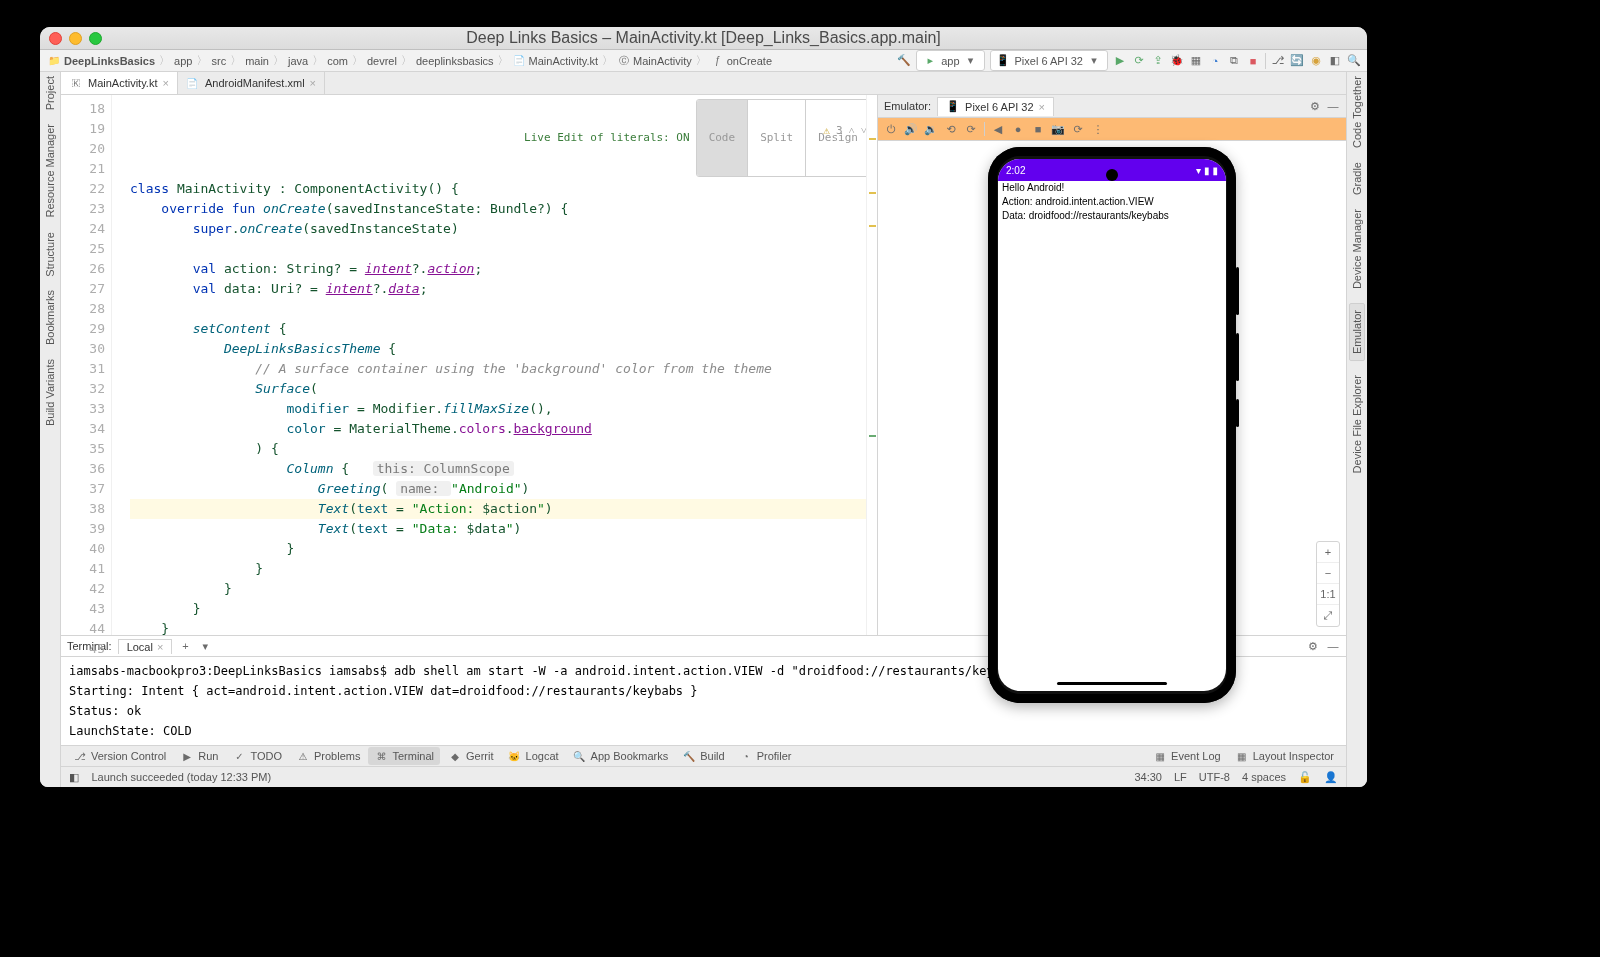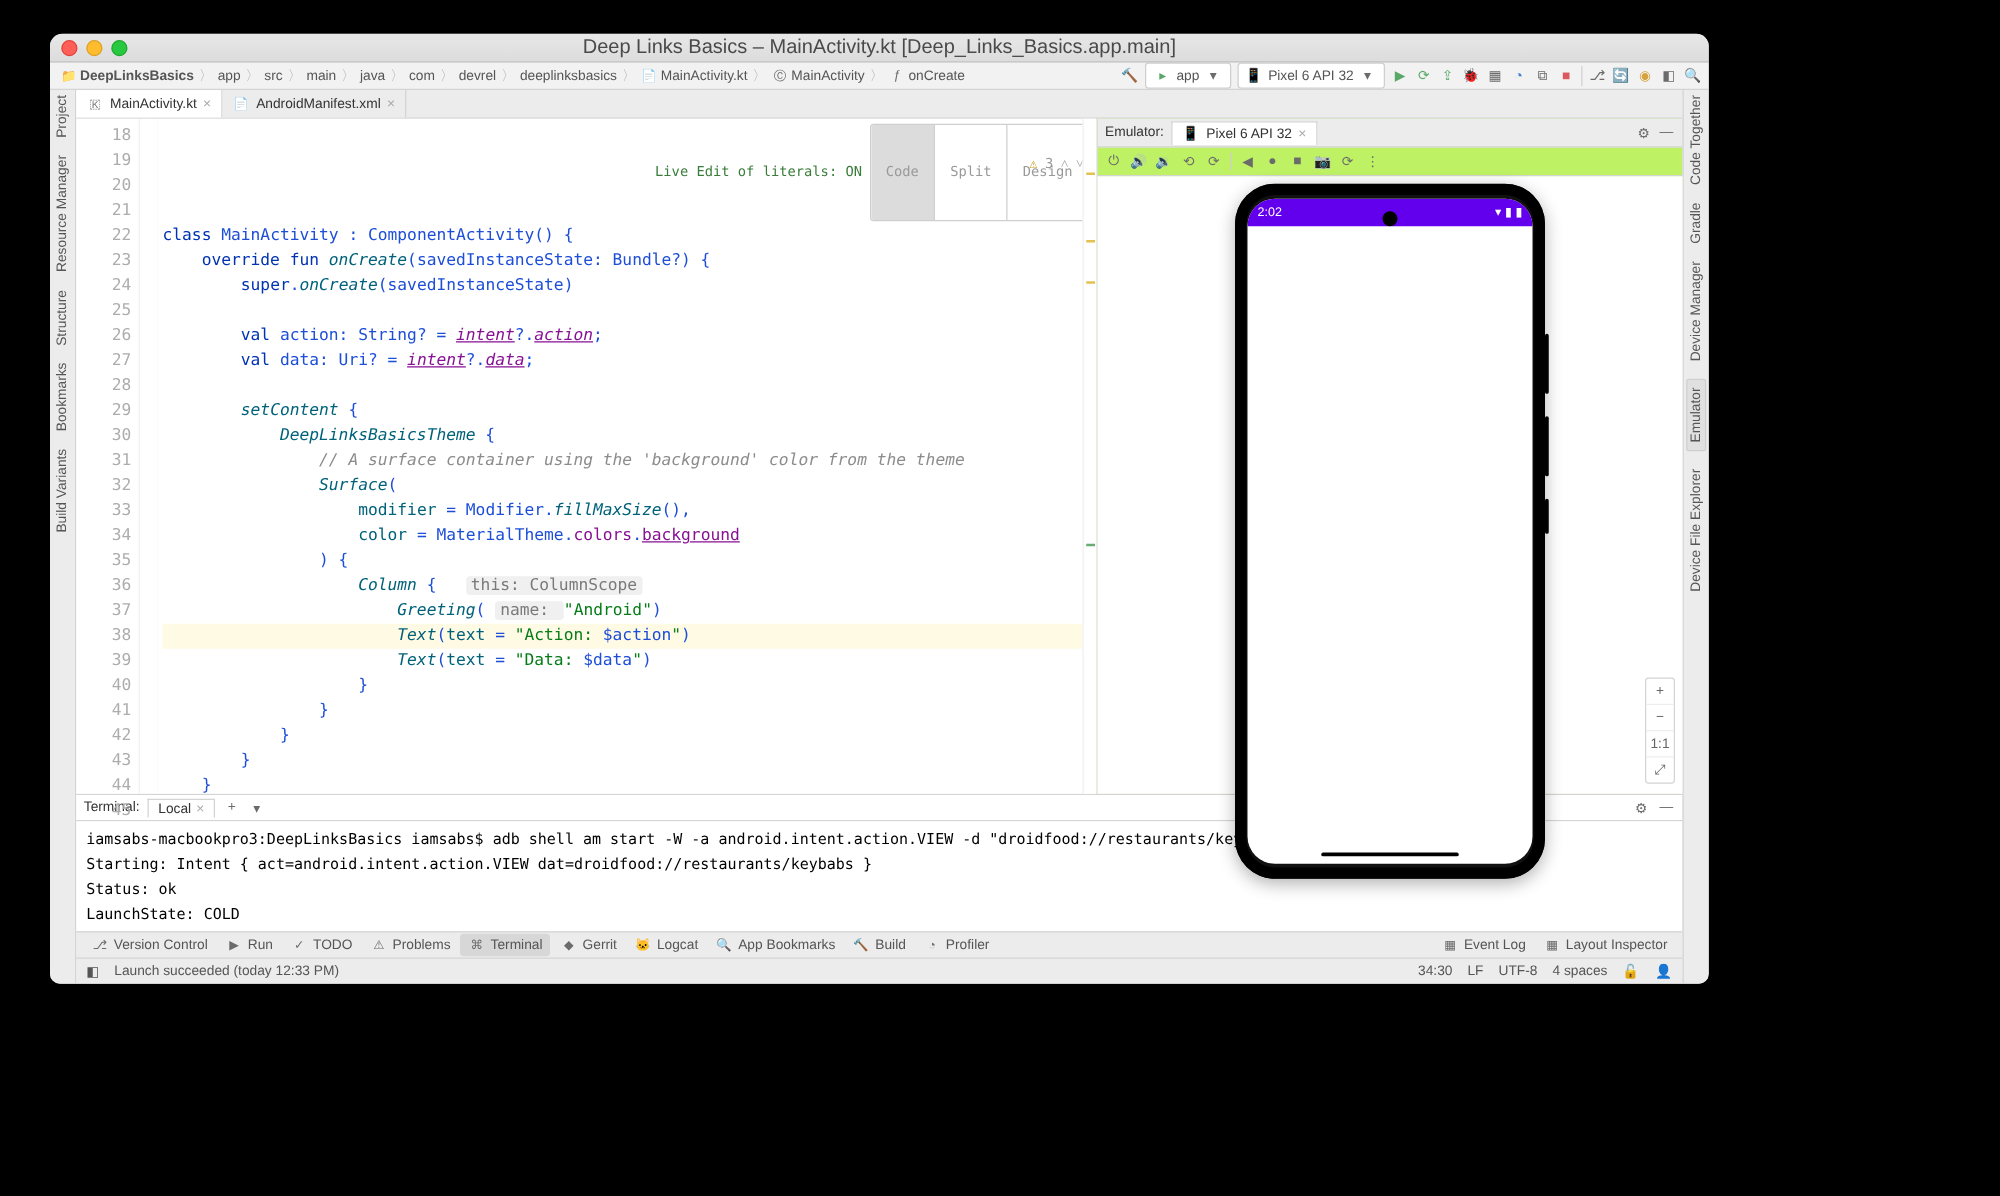--- a/index.html
+++ b/index.html
@@ -71,29 +71,29 @@
   .code{flex:1;background:var(--editorbg);font:13px/20px "Menlo","Consolas",monospace;padding:4px 0 0 4px;position:relative;overflow:hidden;white-space:pre;}
   .codeline{height:20px;}
   .hl{background:var(--highlight);}
   .kw{color:#0033b3;font-weight:500;}  
   .fn{color:#00627a;font-style:italic;}
   .fni{color:#00627a;font-style:italic;}
   .str{color:#067d17;}
   .param{color:#7a7a7a;background:#f0f0f0;border-radius:3px;padding:0 4px;font-style:normal;}
   .prop{color:#871094;font-style:italic;}
   .cm{color:#8c8c8c;font-style:italic;}
-  .nm{color:#1d4ed8;}
+  .nm{color:#14532d;}
   .pur{color:#871094;}
   .und{text-decoration:underline;}
   .inspectbar{position:absolute;top:4px;right:6px;font-size:11px;color:#999;display:flex;gap:6px;align-items:center;}
   .warn{color:#c9a227;}
   .editorstripe{position:absolute;right:0;top:0;bottom:0;width:10px;background:#fff;border-left:1px solid #f0f0f0;}
   .editorstripe i{position:absolute;right:1px;width:7px;height:2px;display:block;}
   
-  .emupane{width:468px;display:flex;flex-direction:column;background:#bef264;}
+  .emupane{width:468px;display:flex;flex-direction:column;background:#fdba74;}
   .emutabs{height:22px;border-bottom:1px solid var(--border);display:flex;align-items:center;background:#ececec;padding:0 6px;font-size:11px;gap:6px;}
   .emutab{background:#fff;border:1px solid var(--border);border-bottom:none;padding:2px 8px;display:flex;align-items:center;gap:5px;}
   .emutools{margin-left:auto;display:flex;gap:4px;}
   .emutoolbar{height:22px;border-bottom:1px solid var(--border);display:flex;align-items:center;gap:6px;padding:0 6px;font-size:11px;color:#555;}
   .emusurface{flex:1;position:relative;background:#fff;}
   .phone{position:absolute;left:50%;top:6px;transform:translateX(-50%);width:248px;height:556px;border-radius:32px;background:#111;box-shadow:0 4px 14px rgba(0,0,0,.3), inset 0 0 0 9px #000;}
   .screen{position:absolute;left:10px;right:10px;top:12px;bottom:12px;border-radius:22px;background:#fff;overflow:hidden;}
   .camera{position:absolute;left:50%;top:22px;transform:translateX(-50%);width:12px;height:12px;border-radius:50%;background:#000;z-index:5;}
   .statusbar{height:22px;background:#6200ee;color:#fff;display:flex;align-items:center;justify-content:space-between;padding:0 8px;font-size:10px;}
   .statusicons{display:flex;gap:3px;}
@@ -333,20 +333,25 @@
               <div class="camera"></div>
               <div class="screen">
                 <div class="statusbar">
                   <span>2:02</span>
                   <div class="statusicons">
                     <span>▾</span>
                     <span>▮</span>
                     <span>▮</span>
                   </div>
                 </div>
+                <div class="appbody" id="appbody">
+                    <div>Hello Android!</div>
+                    <div>Action: android.intent.action.VIEW</div>
+                    <div>Data: droidfood://restaurants/keybabs</div>
+                  </div>
                 <div class="homebar"></div>
               </div>
             </div>
             <div class="zoomctl">
               <span>+</span>
               <span>−</span>
               <span>1:1</span>
               <span>⤢</span>
             </div>
           </div>

